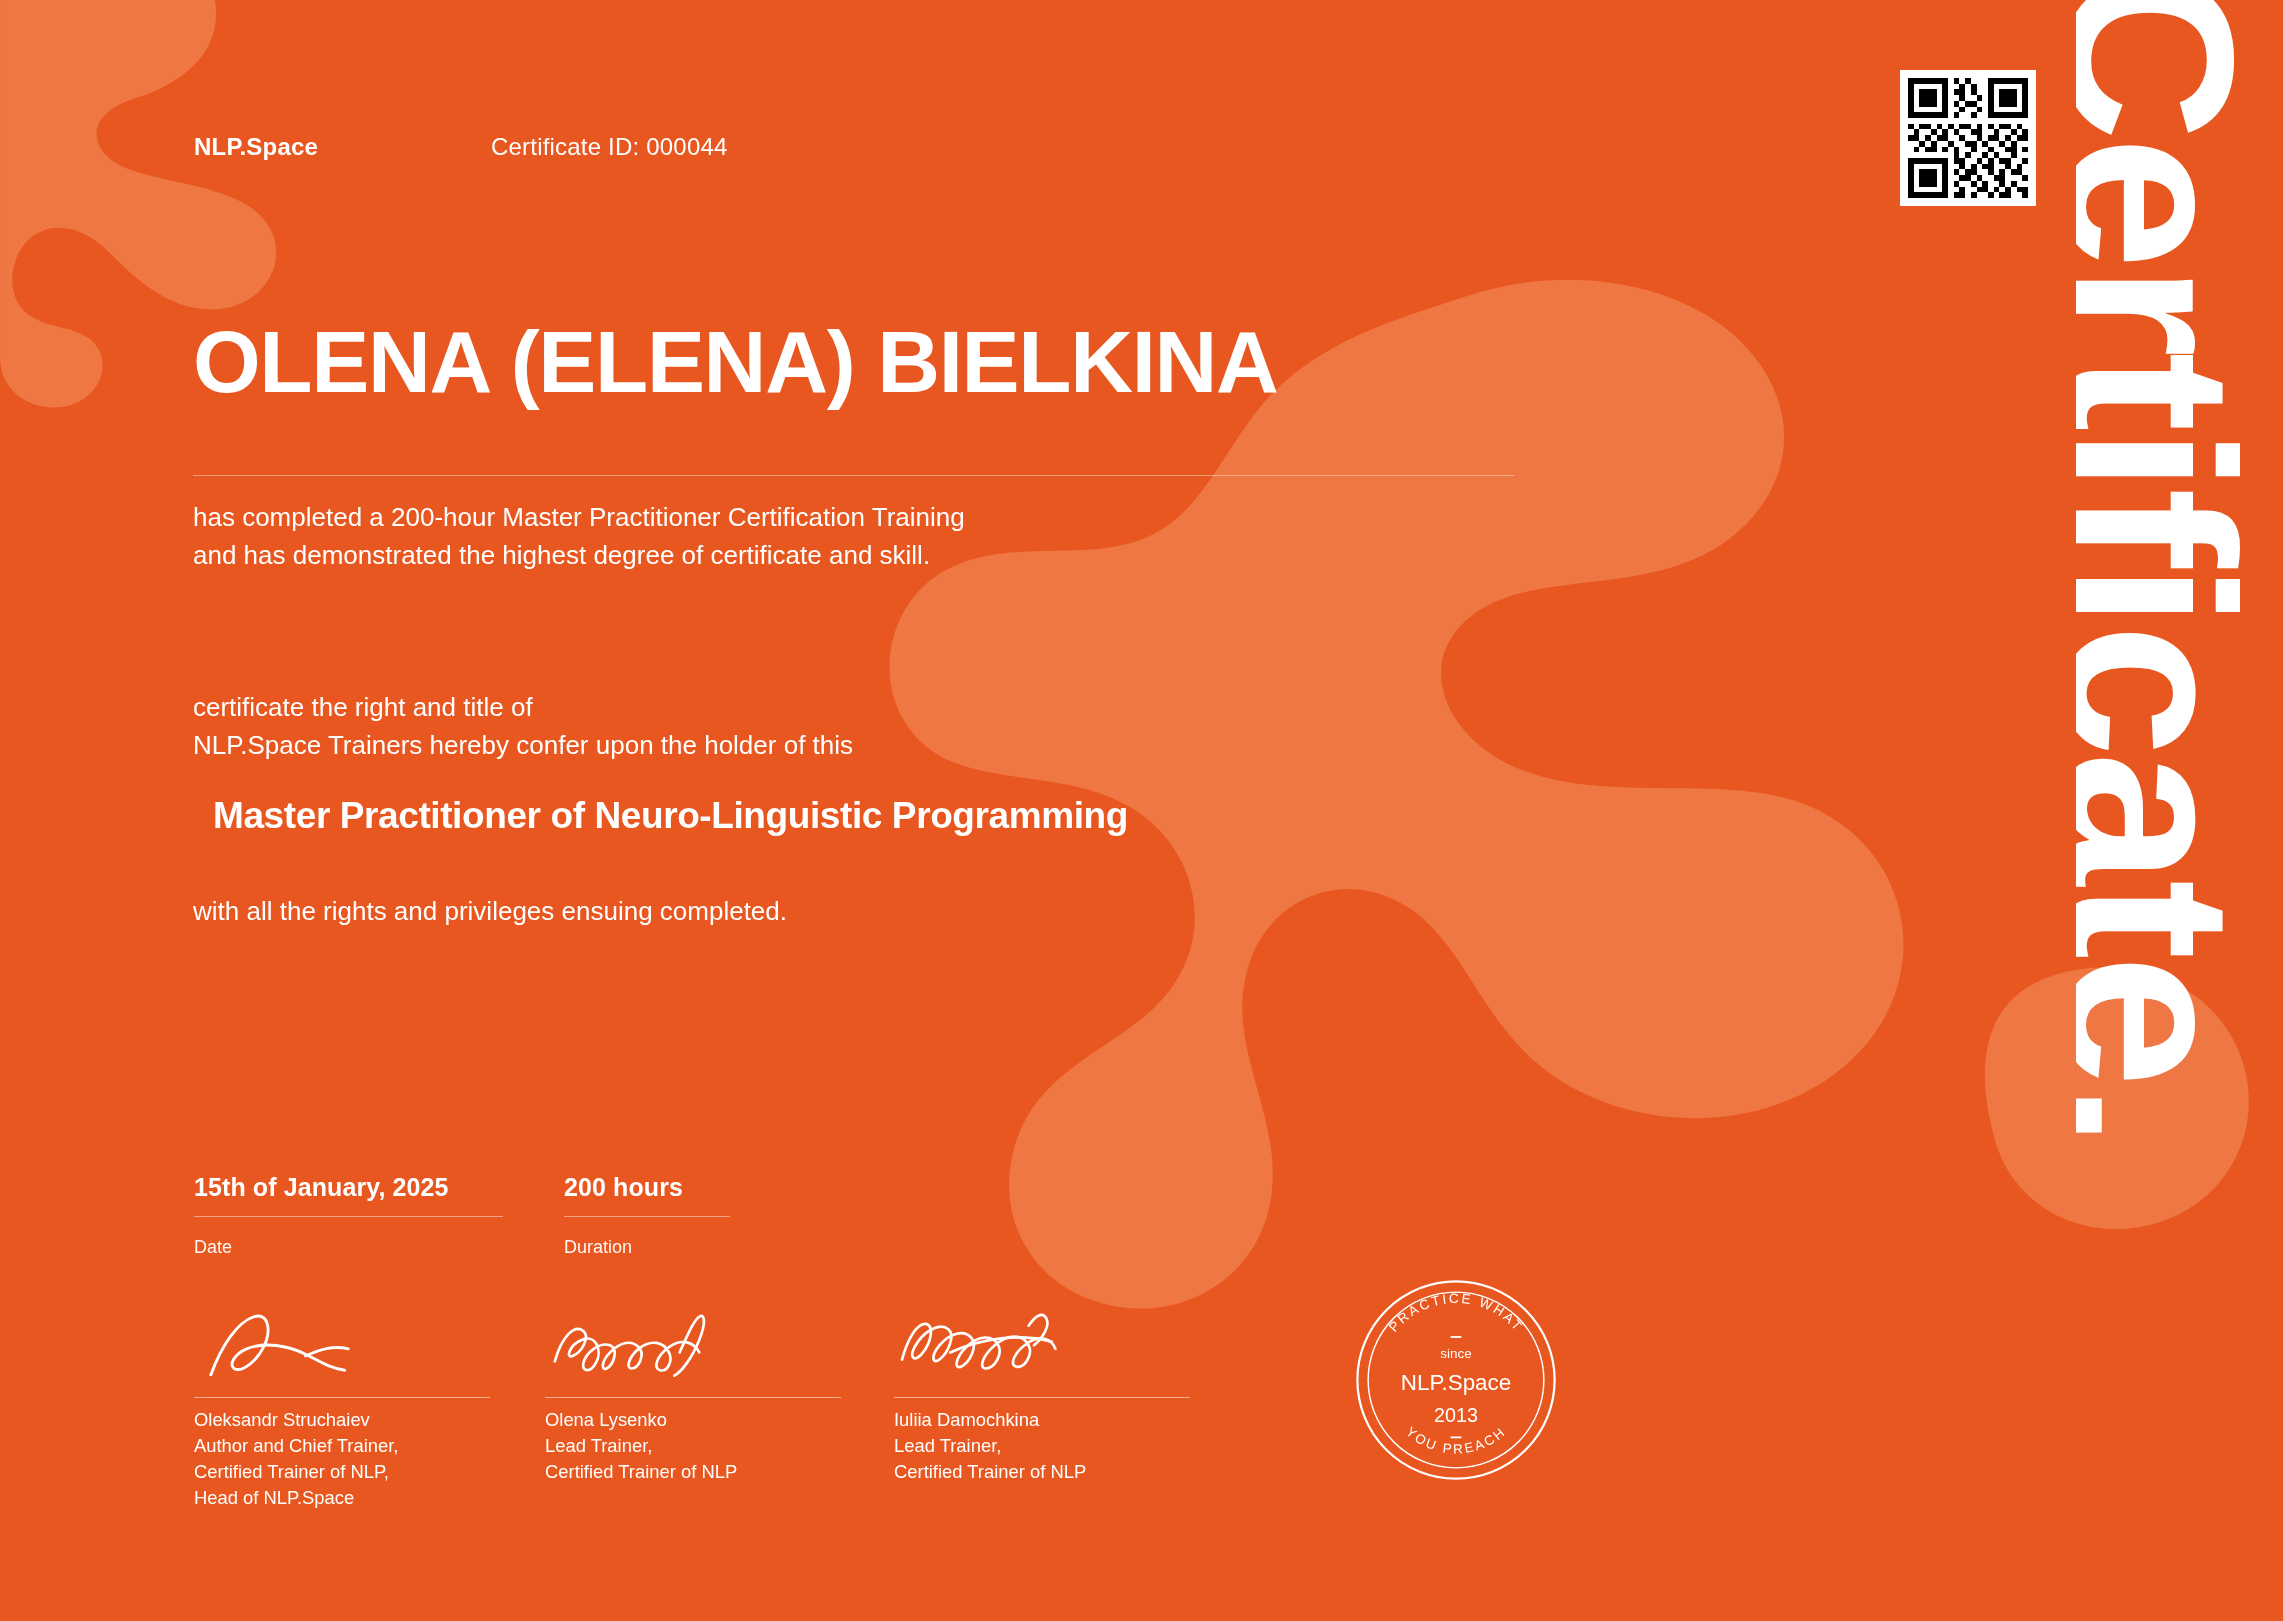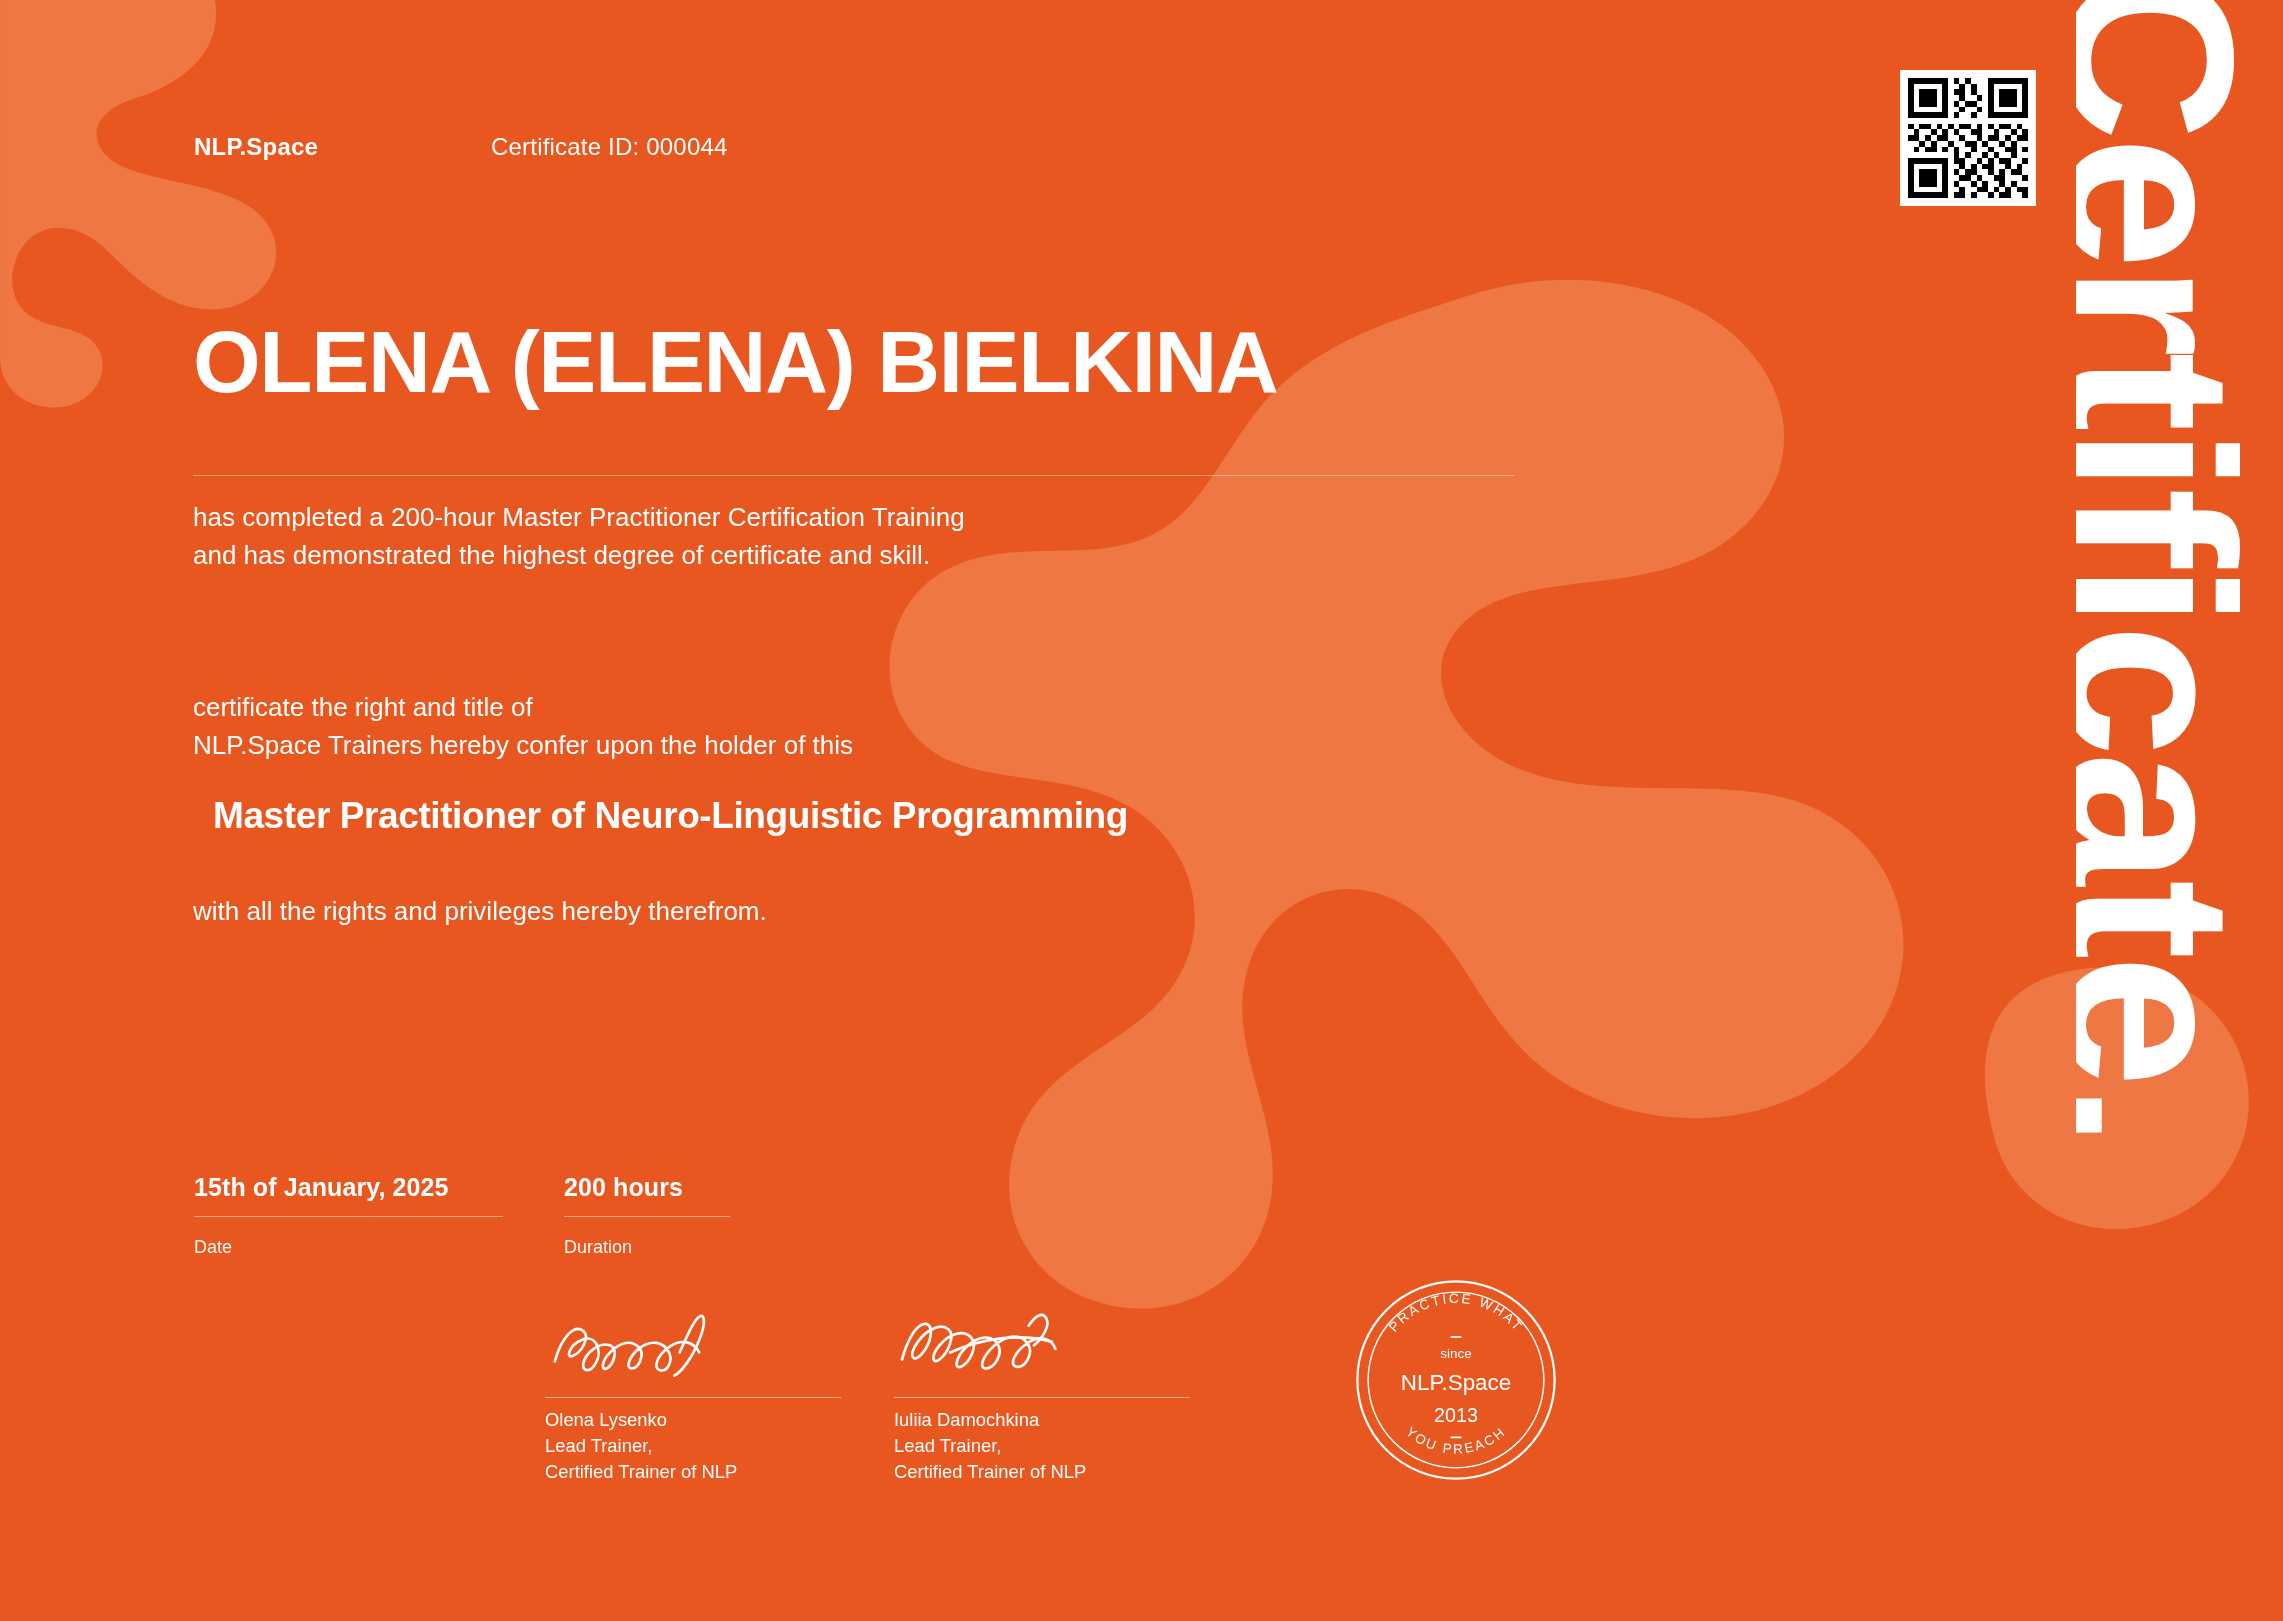--- a/index.html
+++ b/index.html
@@ -358,33 +358,51 @@
     <div>has completed a 200-hour Master Practitioner Certification Training</div>
     <div>and has demonstrated the highest degree of certificate and skill.</div>
   </div>
 
   <div class="confer">
     <div>certificate the right and title of</div>
     <div>NLP.Space Trainers hereby confer upon the holder of this</div>
   </div>
 
   <div class="title-award">Master Practitioner of Neuro-Linguistic Programming</div>
-  <div class="rights">with all the rights and privileges hereby therefrom.</div>
+  <div class="rights">with all the rights and privileges ensuing completed.</div>
 
   <div class="meta" id="meta-date">
     <div class="value">15th of January, 2025</div>
     <div class="uline"></div>
     <div class="label">Date</div>
   </div>
   <div class="meta" id="meta-duration">
     <div class="value">200 hours</div>
     <div class="uline"></div>
     <div class="label">Duration</div>
   </div>
 
+  <div class="sig" id="sig-1">
+    <div class="scribble">
+      <svg width="296" height="107" viewBox="0 0 330 120" xmlns="http://www.w3.org/2000/svg">
+        <g fill="none" stroke="#ffffff" stroke-width="3.2" stroke-linecap="round">
+          <path d="M18,95 C30,62 48,36 66,30 C82,25 86,44 78,62 C70,80 52,93 44,88 C38,84 44,72 58,66
+                   C78,58 104,62 124,72 C140,80 152,88 168,90"></path>
+          <path d="M124,74 C142,66 156,62 172,66"></path>
+        </g>
+      </svg>
+    </div>
+    <div class="uline"></div>
+    <div class="lines">
+      <div>Oleksandr Struchaiev</div>
+      <div>Author and Chief Trainer,</div>
+      <div>Certified Trainer of NLP,</div>
+      <div>Head of NLP.Space</div>
+    </div>
+  </div>
 
   <div class="sig" id="sig-2">
     <div class="scribble">
       <svg width="296" height="107" viewBox="0 0 330 120" xmlns="http://www.w3.org/2000/svg">
         <g fill="none" stroke="#ffffff" stroke-width="3" stroke-linecap="round">
           <path d="M10,80 C18,52 32,38 42,46 C50,53 40,70 30,74 C22,77 26,62 40,56
                    C56,49 64,68 56,82 C50,93 40,92 42,82 C45,70 60,58 72,62
                    C82,66 76,84 68,88 C62,91 62,80 72,70 C84,58 96,56 104,64
                    C112,72 104,88 96,88 C90,88 92,76 104,66 C118,55 132,58 138,70
                    C143,80 136,92 128,90 C120,88 124,74 138,64 C152,54 166,58 172,70"></path>

